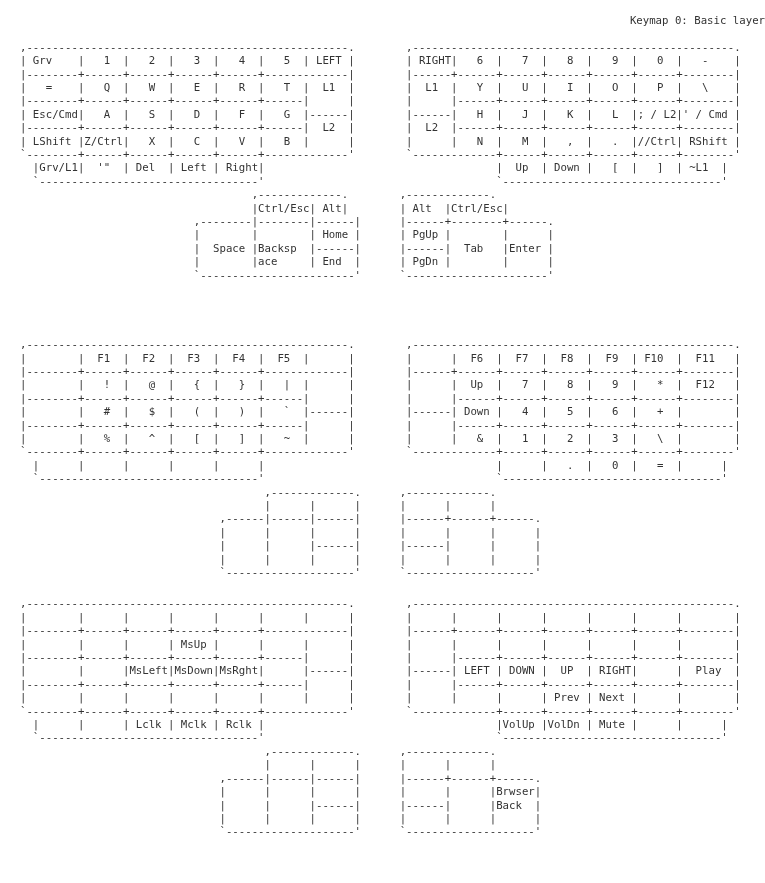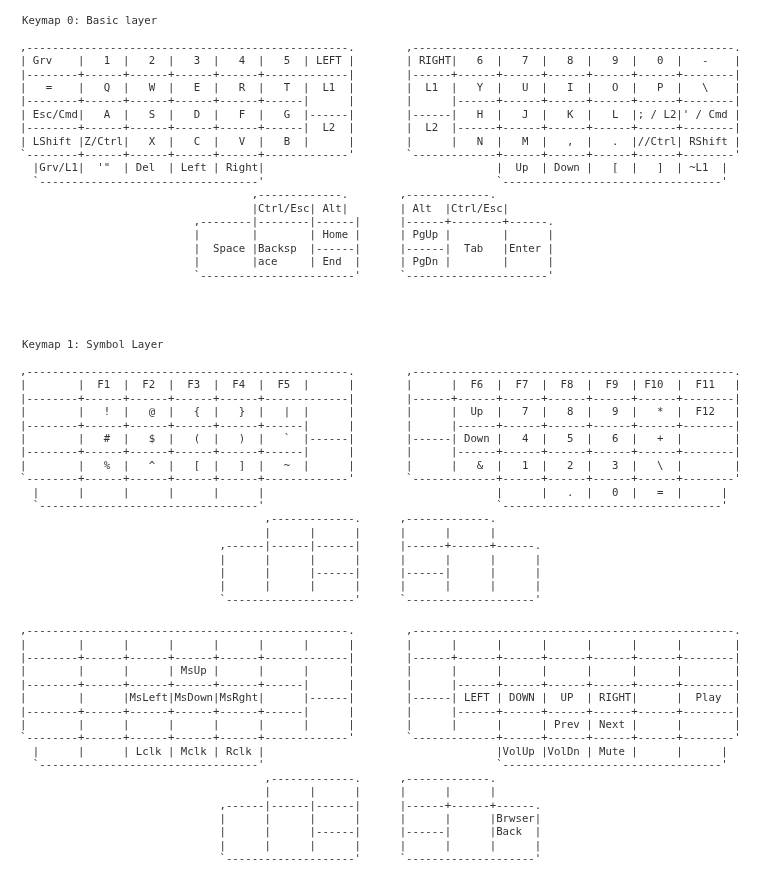--- a/index.html
+++ b/index.html
@@ -25,20 +25,21 @@
   .km-section.km0 { margin-bottom: 56px; }
   .km-section.km1 { margin-bottom: 18px; }
   .km-section.km2 { margin-bottom: 0; }
   .km-title {
     margin: 0 0 13.4px 2px;
     white-space: pre;
     font-family: inherit;
     font-size: inherit;
     line-height: inherit;
     color: #333333;
+    text-align: right;
   }
   pre.km-art {
     margin: 0;
     padding: 0;
     font-family: inherit;
     font-size: inherit;
     line-height: inherit;
     white-space: pre;
     color: #333333;
   }
@@ -64,21 +65,20 @@
                                     ,-------------.        ,-------------.
                                     |Ctrl/Esc| Alt|        | Alt  |Ctrl/Esc|
                            ,--------|--------|------|      |------+--------+------.
                            |        |        | Home |      | PgUp |        |      |
                            |  Space |Backsp  |------|      |------|  Tab   |Enter |
                            |        |ace     | End  |      | PgDn |        |      |
                            `------------------------'      `----------------------'</pre>
   </section>
 
   <section class="km-section km1">
-    <div class="km-title">Keymap 1: Symbol Layer</div>
     <pre class="km-art">,--------------------------------------------------.        ,--------------------------------------------------.
 |        |  F1  |  F2  |  F3  |  F4  |  F5  |      |        |      |  F6  |  F7  |  F8  |  F9  | F10  |  F11   |
 |--------+------+------+------+------+-------------|        |------+------+------+------+------+------+--------|
 |        |   !  |   @  |   {  |   }  |   |  |      |        |      |  Up  |   7  |   8  |   9  |   *  |  F12   |
 |--------+------+------+------+------+------|      |        |      |------+------+------+------+------+--------|
 |        |   #  |   $  |   (  |   )  |   `  |------|        |------| Down |   4  |   5  |   6  |   +  |        |
 |--------+------+------+------+------+------|      |        |      |------+------+------+------+------+--------|
 |        |   %  |   ^  |   [  |   ]  |   ~  |      |        |      |   &amp;  |   1  |   2  |   3  |   \  |        |
 `--------+------+------+------+------+-------------'        `-------------+------+------+------+------+--------'
   |      |      |      |      |      |                                    |      |   .  |   0  |   =  |      |

